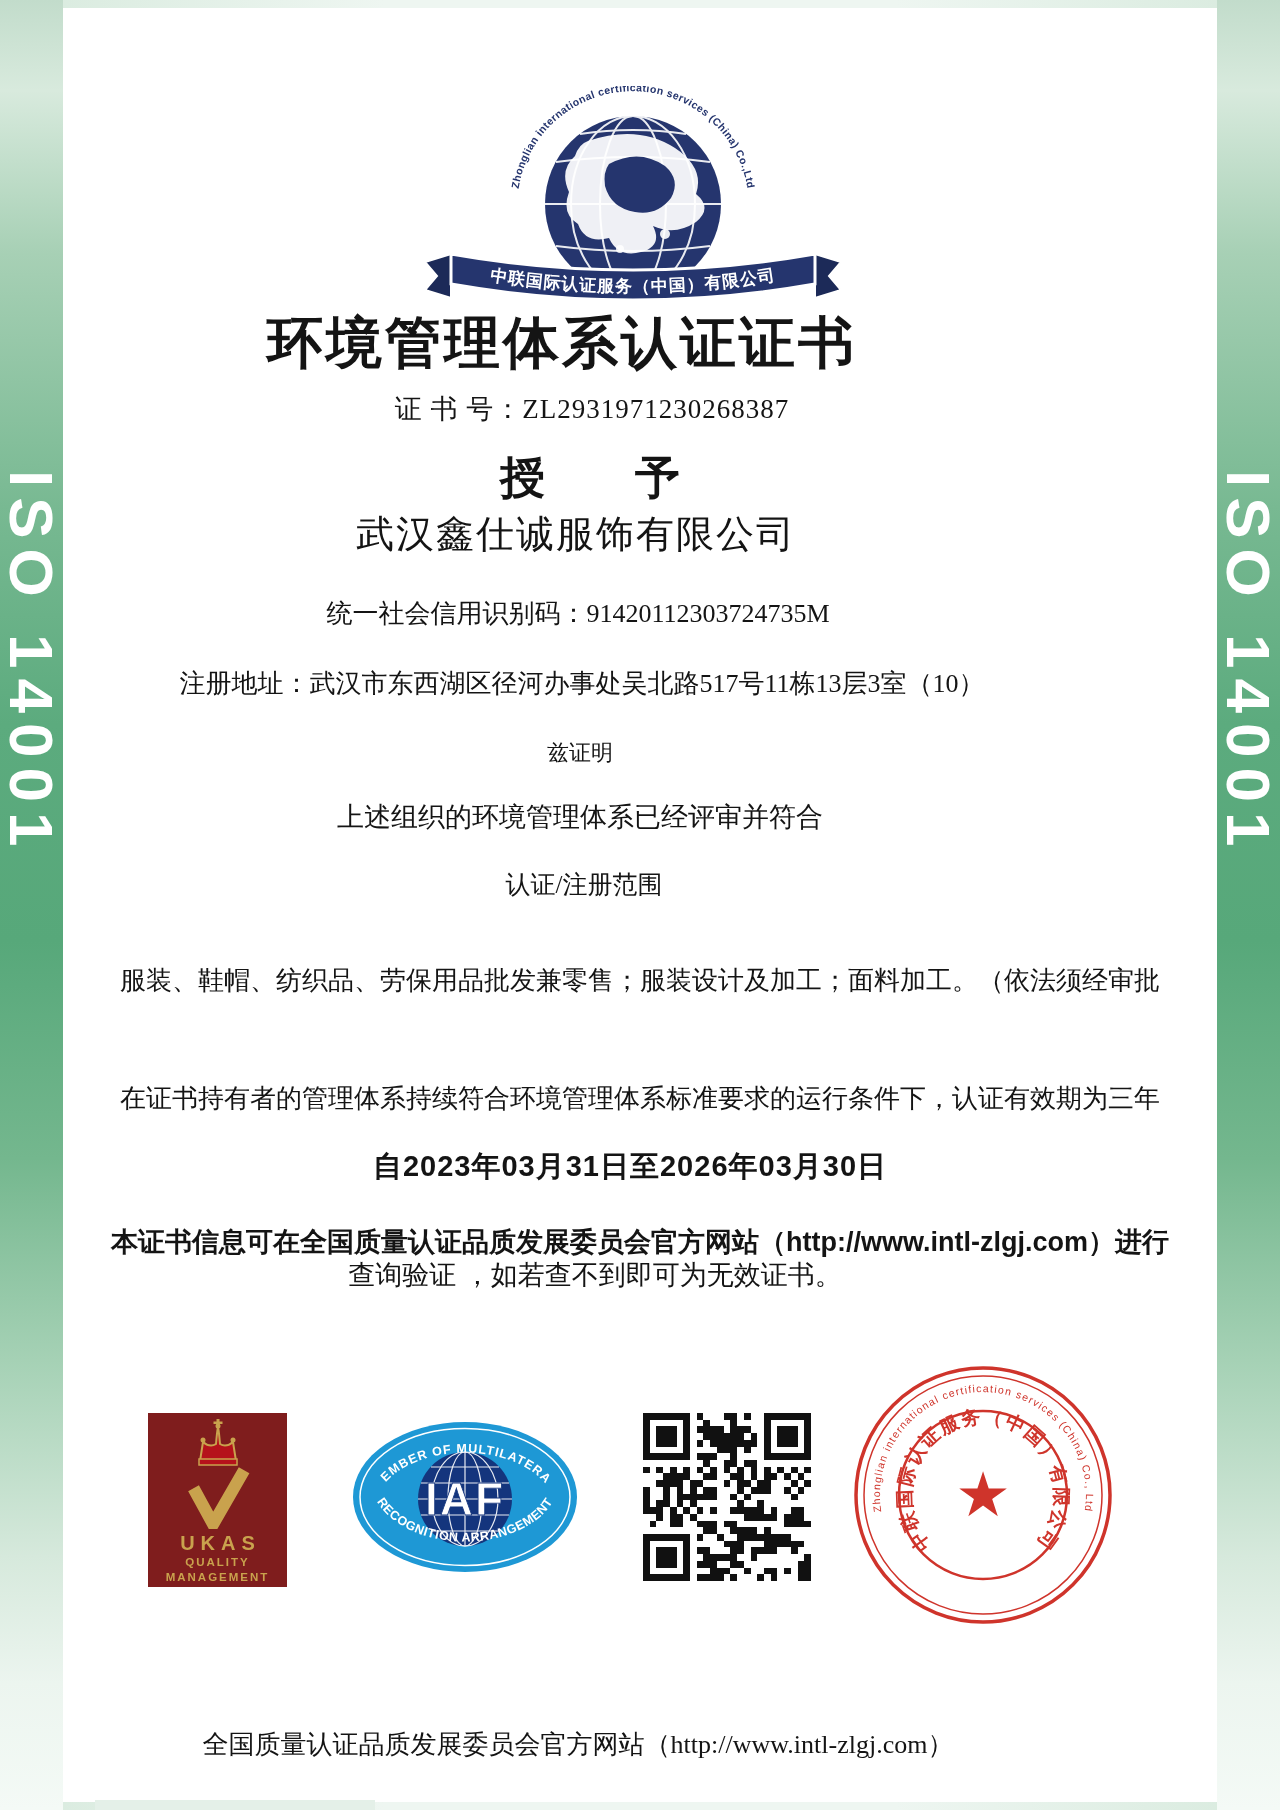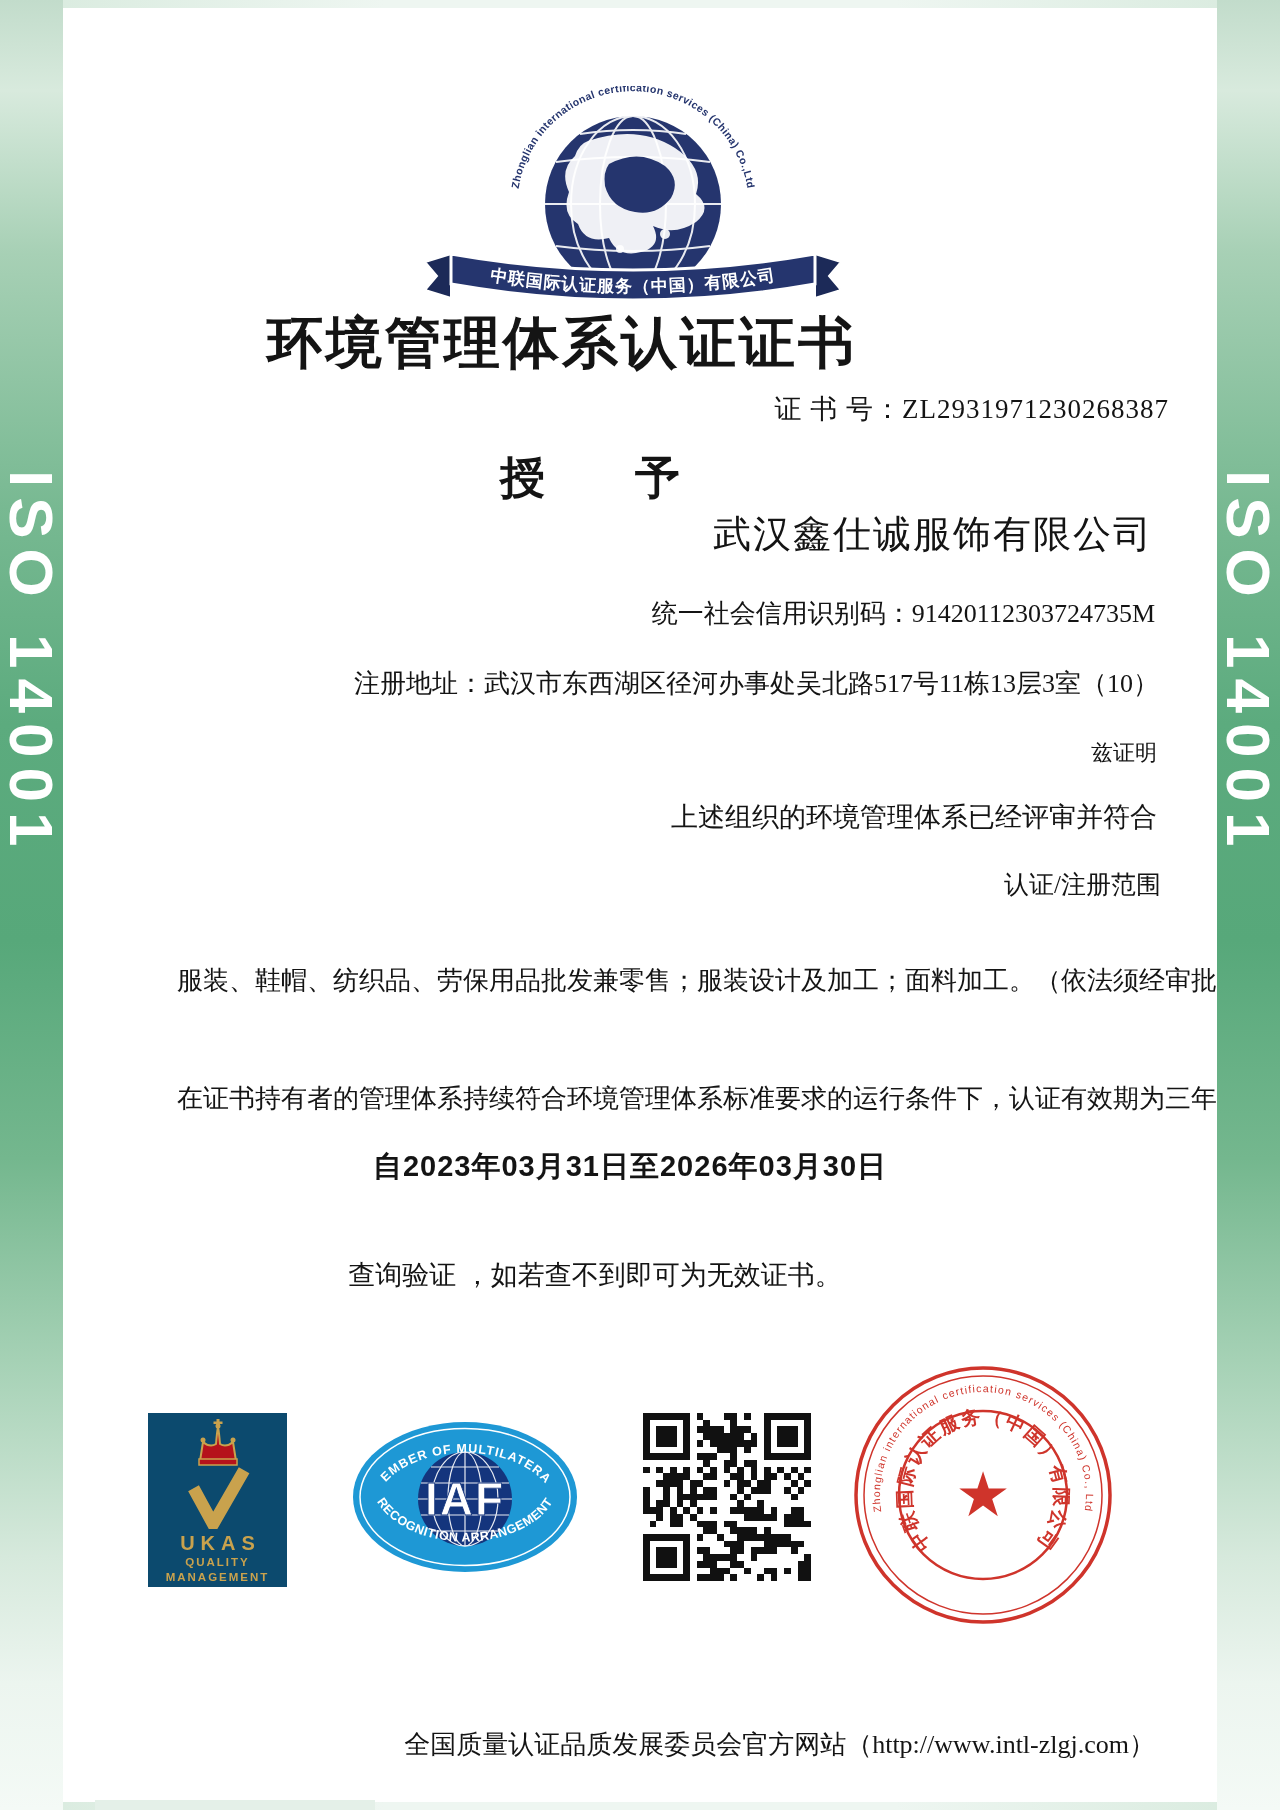--- a/index.html
+++ b/index.html
@@ -15,21 +15,21 @@
     color:#ffffff;font-weight:700;font-size:62px;letter-spacing:10px;
     font-family:"Liberation Sans","DejaVu Sans",sans-serif;}
   .edge-strip{position:absolute;left:0;width:100%;height:8px;z-index:1;
     background:linear-gradient(90deg,#d7eadd,#eef6f1 30%,#eef6f1 70%,#d7eadd);}
   .edge-strip.top{top:0;} .edge-strip.bottom{bottom:0;}
   .smudge{position:absolute;background:#e4f0e8;z-index:1;}
 
   
   .ln{position:absolute;left:63px;width:1154px;text-align:center;color:#141414;
       white-space:nowrap;z-index:3;}
-  .serif{font-family:"Liberation Serif","DejaVu Serif",serif;text-align:right;}
+  .serif{font-family:"Liberation Serif","DejaVu Serif",serif;}
   .sans{font-family:"Liberation Sans","DejaVu Sans",sans-serif;}
 
   .title{top:306px;font-size:56px;font-weight:800;letter-spacing:3px;transform:translateX(-78px);}
   .certno{top:391px;font-size:27px;letter-spacing:1px;transform:translateX(-48px);}
   .award{top:448px;font-size:45px;font-weight:600;transform:translateX(-50px);font-family:Liberation Serif, serif;}
   .company{top:509px;font-size:38px;letter-spacing:2px;transform:translateX(-64px);}
   .credit{top:596px;font-size:26px;transform:translateX(-62px);}
   .address{top:666px;font-size:26px;transform:translateX(-58px);}
   .hereby{top:738px;font-size:22px;transform:translateX(-60px);}
   .statement{top:799px;font-size:27px;transform:translateX(-60px);}
@@ -41,21 +41,21 @@
   .daterange{top:1147px;font-size:29px;font-weight:700;letter-spacing:1px;transform:translateX(-10px);}
   .info1{top:1224px;font-size:27px;font-weight:700;}
   .info2{top:1257px;font-size:27px;font-weight:400;transform:translateX(-45px);}
   .footer{top:1727px;font-size:26px;transform:translateX(-62px);}
 
   
   .logo{position:absolute;left:413px;top:86px;z-index:3;}
 
   
   .ukas{position:absolute;left:148px;top:1413px;width:139px;height:174px;z-index:3;
-    background:#0c4a6e;display:flex;flex-direction:column;align-items:center;padding-top:6px;box-sizing:border-box;}
+    background:#7f1d1d;display:flex;flex-direction:column;align-items:center;padding-top:6px;box-sizing:border-box;}
   .ukas .wordmark{color:#c9a24d;font-size:20px;font-weight:700;letter-spacing:6px;margin-top:3px;text-indent:6px;}
   .ukas .sub{color:#c9a24d;font-size:11.5px;font-weight:700;letter-spacing:2px;line-height:15px;}
   .iaf{position:absolute;left:350px;top:1419px;z-index:3;}
   .qr{position:absolute;left:643px;top:1413px;width:168px;height:168px;z-index:3;}
   .stamp{position:absolute;left:851px;top:1363px;z-index:3;}
 </style>
 </head>
 <body>
 
 <div class="page">
@@ -110,20 +110,21 @@
   <div class="ln sans award">授　　予</div>
   <div class="ln serif company">武汉鑫仕诚服饰有限公司</div>
   <div class="ln serif credit">统一社会信用识别码：91420112303724735M</div>
   <div class="ln serif address">注册地址：武汉市东西湖区径河办事处吴北路517号11栋13层3室（10）</div>
   <div class="ln serif hereby">兹证明</div>
   <div class="ln serif statement">上述组织的环境管理体系已经评审并符合</div>
   <div class="ln serif scopetitle">认证/注册范围</div>
   <div class="ln serif scope1">服装、鞋帽、纺织品、劳保用品批发兼零售；服装设计及加工；面料加工。（依法须经审批</div>
   <div class="ln serif validity">在证书持有者的管理体系持续符合环境管理体系标准要求的运行条件下，认证有效期为三年</div>
   <div class="ln sans daterange">自2023年03月31日至2026年03月30日</div>
+  <div class="ln sans info1">本证书信息可在全国质量认证品质发展委员会官方网站（http://www.intl-zlgj.com）进行</div>
   <div class="ln sans info2">查询验证 ，如若查不到即可为无效证书。</div>
 
   <div class="ukas">
     <svg width="64" height="48" viewBox="0 0 64 48">
       <rect x="30.5" y="0" width="3" height="7" fill="#c9a24d"></rect>
       <rect x="27.5" y="2.5" width="9" height="2.5" fill="#c9a24d"></rect>
       <path d="M14,42 L50,42 L47,23 Q40,29 34,25 Q33,13 32,8 Q31,13 30,25 Q24,29 17,23 Z" fill="#b5121b" stroke="#c9a24d" stroke-width="2" stroke-linejoin="round"></path>
       <rect x="13" y="40" width="38" height="6" fill="#b5121b" stroke="#c9a24d" stroke-width="1.5"></rect>
       <circle cx="17" cy="21" r="2.5" fill="#c9a24d"></circle>
       <circle cx="32" cy="7" r="2.5" fill="#c9a24d"></circle>

